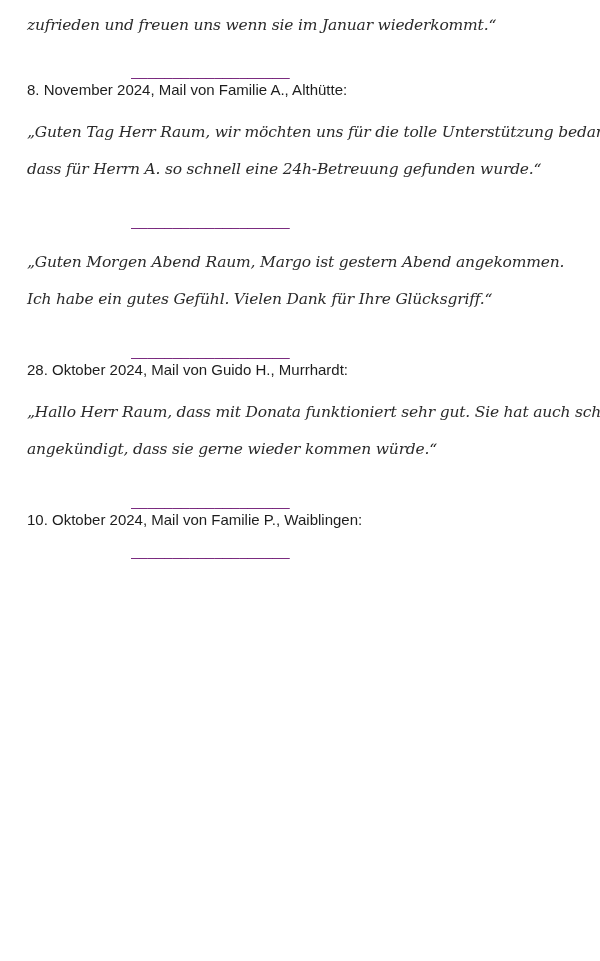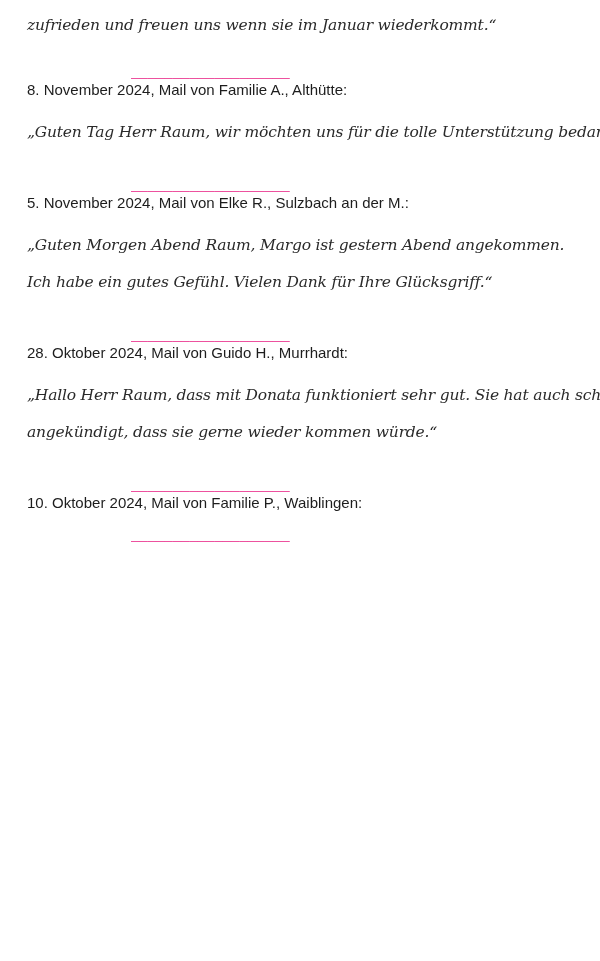--- a/index.html
+++ b/index.html
@@ -28,21 +28,21 @@
     color: #2a2a2a;
   }
   .fragment {
     line-height: 26px;
   }
   .divider {
     font-family: "Liberation Sans", sans-serif;
     font-size: 15px;
     line-height: 18px;
     margin: 24px 0 0 104px;
-    color: #ec4899;
+    color: #701a75;
     white-space: nowrap;
     overflow: hidden;
     width: 160px;
   }
   .divider.tight {
     margin-top: 12px;
   }
   .entry-date {
     font-family: "Liberation Sans", sans-serif;
     font-size: 15px;
@@ -61,27 +61,27 @@
 <div class="doc">
 
   <div class="quote-line fragment">zufrieden und freuen uns wenn sie im Januar wiederkommt.“</div>
 
   <div class="divider">___________________</div>
 
   <div>
     <div class="entry-date">8. November 2024, Mail von Familie A., Althütte:</div>
     <div class="quote-block">
       <div class="quote-line">„Guten Tag Herr Raum, wir möchten uns für die tolle Unterstützung bedanken,</div>
+      <div class="quote-line">dass für Herrn A. so schnell eine 24h-Betreuung gefunden wurde.“</div>
     </div>
   </div>
 
   <div class="divider">___________________</div>
 
   <div>
-    <div class="entry-date">5. November 2024, Mail von Elke R., Sulzbach an der M.:</div>
     <div class="quote-block">
       <div class="quote-line">„Guten Morgen Abend Raum, Margo ist gestern Abend angekommen.</div>
       <div class="quote-line">Ich habe ein gutes Gefühl. Vielen Dank für Ihre Glücksgriff.“</div>
     </div>
   </div>
 
   <div class="divider">___________________</div>
 
   <div>
     <div class="entry-date">28. Oktober 2024, Mail von Guido H., Murrhardt:</div>

